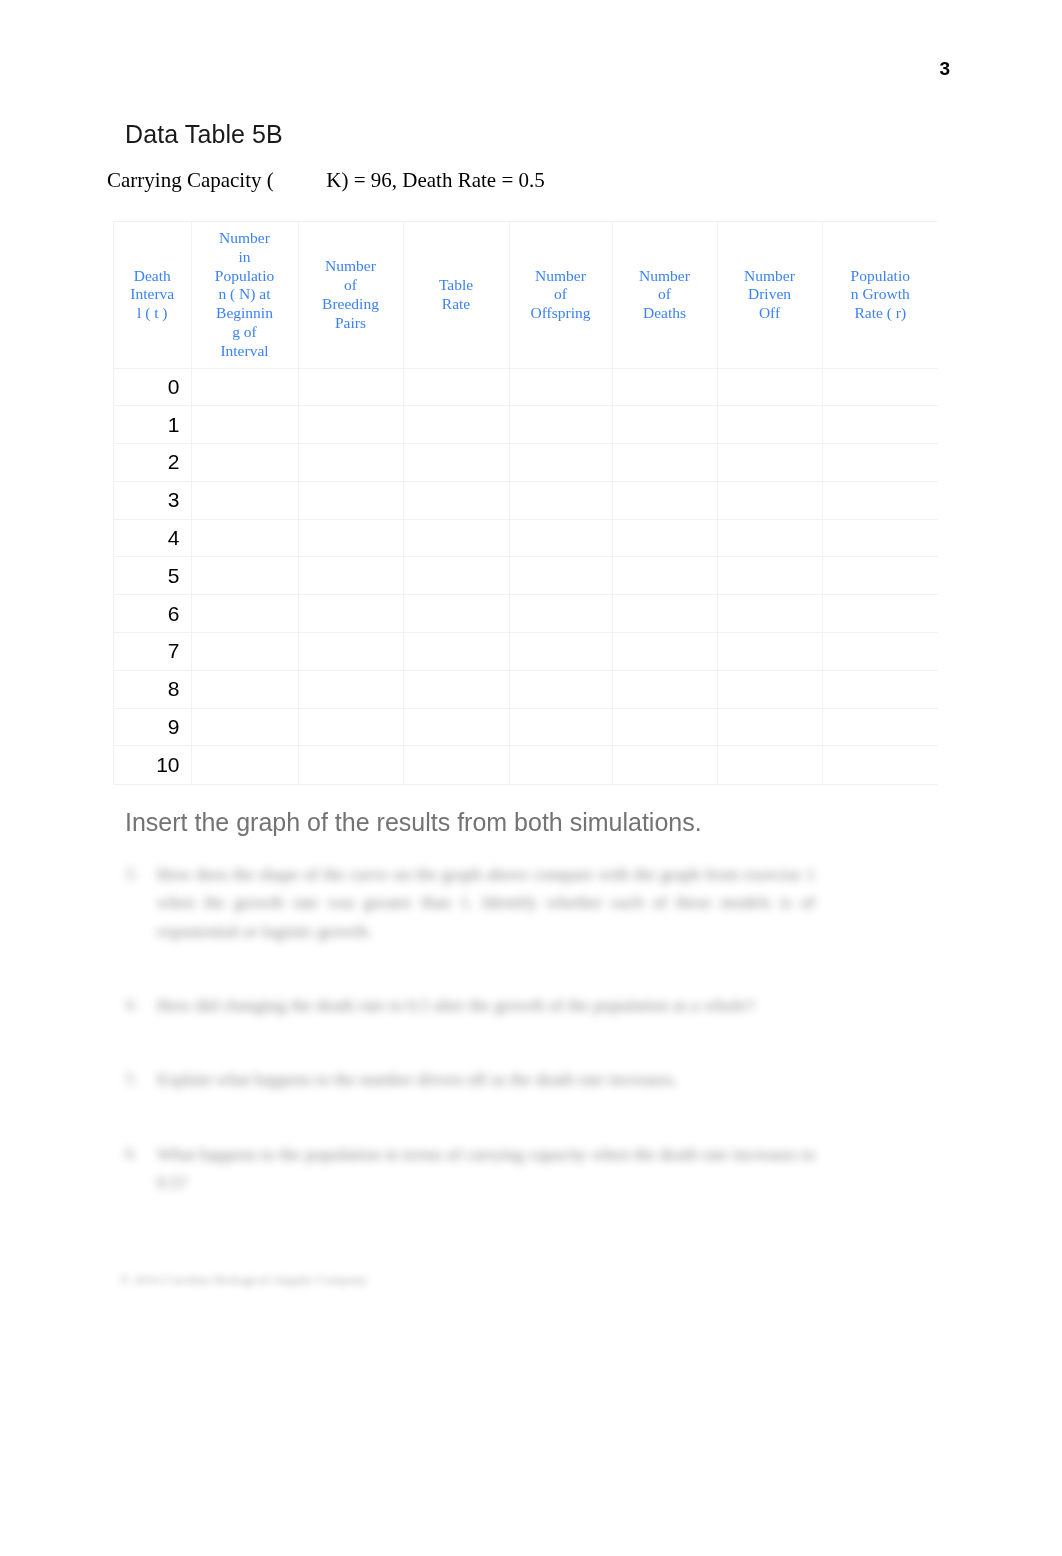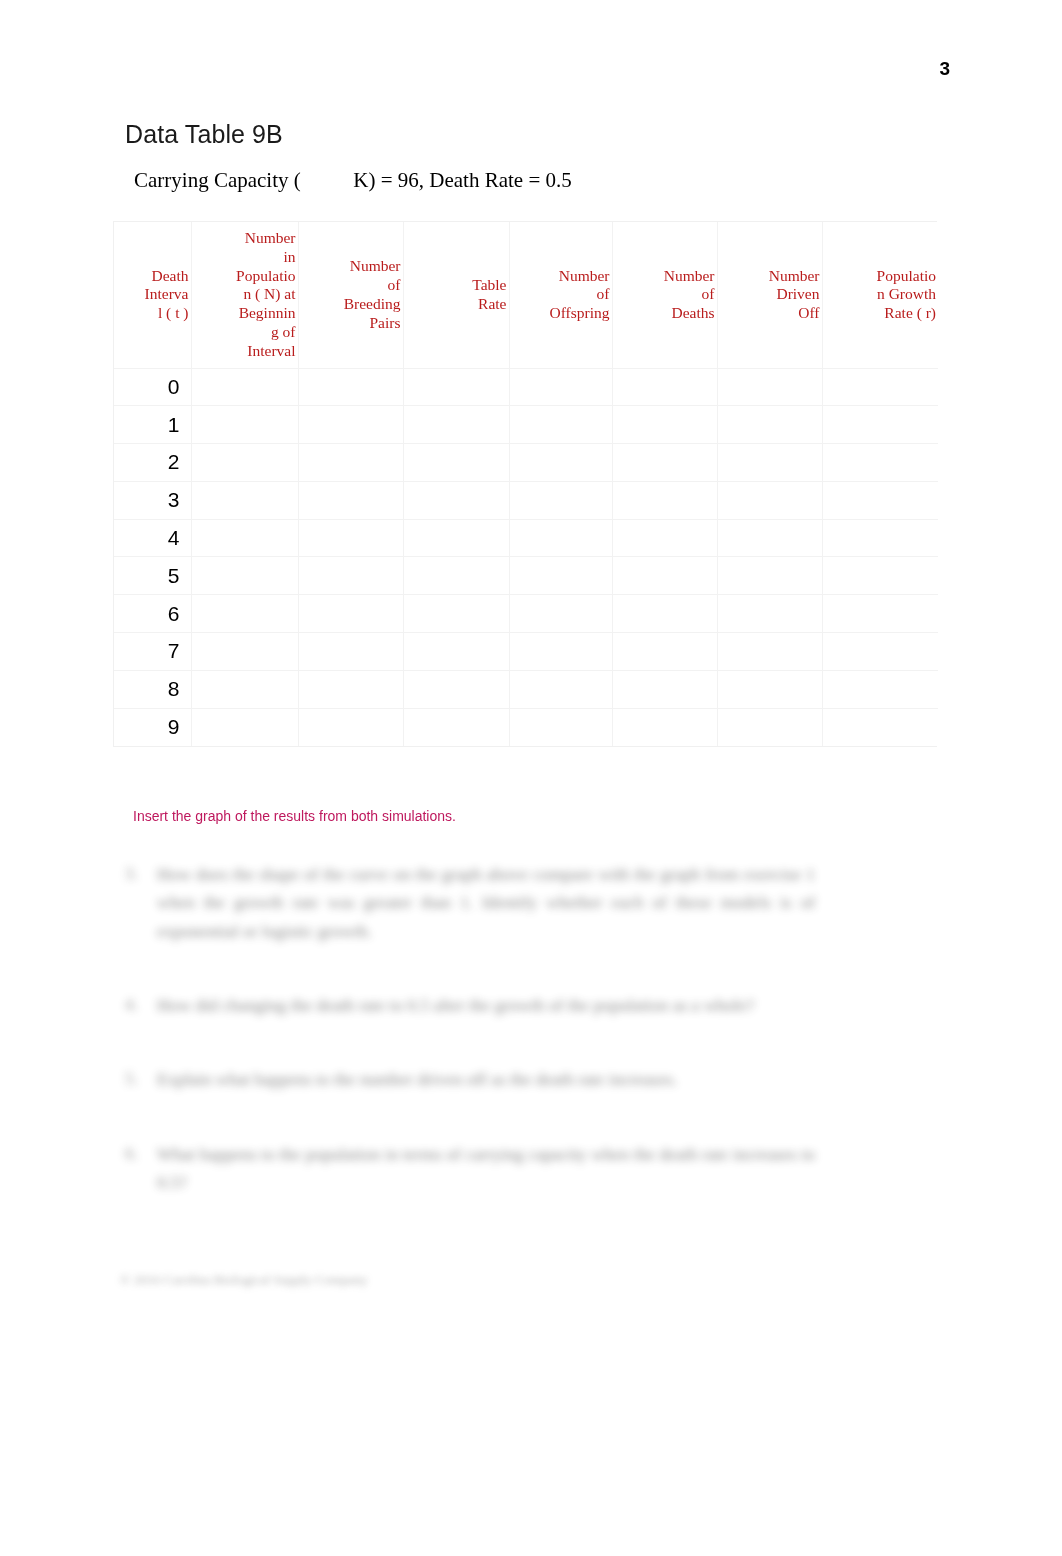--- a/index.html
+++ b/index.html
@@ -33,21 +33,21 @@
     left: 125px;
     top: 120px;
     font-family: "Liberation Sans", sans-serif;
     font-size: 25px;
     font-weight: 400;
     color: #1a1a1a;
     letter-spacing: 0.1px;
   }
   .params-line {
     position: absolute;
-    left: 134px;
+    left: 107px;
     top: 168px;
     font-family: "Liberation Serif", serif;
     font-size: 21px;
     font-weight: 400;
     color: #000;
     white-space: pre;
   }
 
   
   .data-table-wrap {
@@ -71,22 +71,22 @@
   table.data-table col.c-off    { width: 103px; }
   table.data-table col.c-death  { width: 105px; }
   table.data-table col.c-driven { width: 105px; }
   table.data-table col.c-rate   { width: 116px; }
 
   table.data-table th {
     font-family: "Liberation Serif", serif;
     font-size: 15.5px;
     font-weight: 400;
     line-height: 1.21;
-    color: #b91c1c;
-    text-align: right;
+    color: #3b82f6;
+    text-align: center;
     vertical-align: middle;
     padding: 6px 2px;
     height: 146px;
     box-sizing: border-box;
     border-right: 1px solid #f2f2f2;
     border-bottom: 1px solid #f2f2f2;
     white-space: pre-line;
   }
   table.data-table th:last-child { border-right: none; }
 
@@ -109,24 +109,23 @@
     color: #000;
     padding-right: 20px;
   }
 
   
   .insert-graph {
     position: absolute;
     left: 125px;
     top: 808px;
     font-family: "Liberation Sans", sans-serif;
-    font-size: 14px;
-    font-weight: 400;
-    color: #be185d;
-    margin-left: 8px;
+    font-size: 25px;
+    font-weight: 400;
+    color: #737373;
   }
 
   
   .q-list {
     position: absolute;
     left: 125px;
     top: 860px;
     width: 690px;
   }
   .q-item {
@@ -162,21 +161,21 @@
     color: #6b6b6b;
     filter: blur(3.6px);
     opacity: 0.55;
   }
 </style>
 </head>
 <body>
 
 <div class="page-number">3</div>
 
-<div class="doc-title">Data Table 9B</div>
+<div class="doc-title">Data Table 5B</div>
 
 <div class="params-line">Carrying Capacity (          K) = 96, Death Rate = 0.5</div>
 
 <div class="data-table-wrap">
   <table class="data-table">
     <colgroup>
       <col class="c-time">
         <col class="c-pop">
         <col class="c-breed">
         <col class="c-birth">
@@ -303,20 +302,30 @@
           <td></td>
           <td></td>
           <td></td>
           <td></td>
           <td></td>
           <td></td>
           <td></td>
         </tr>
         <tr>
           <td class="time-cell">9</td>
+          <td></td>
+          <td></td>
+          <td></td>
+          <td></td>
+          <td></td>
+          <td></td>
+          <td></td>
+        </tr>
+        <tr>
+          <td class="time-cell">10</td>
           <td></td>
           <td></td>
           <td></td>
           <td></td>
           <td></td>
           <td></td>
           <td></td>
         </tr>
       </tbody>
   </table>

